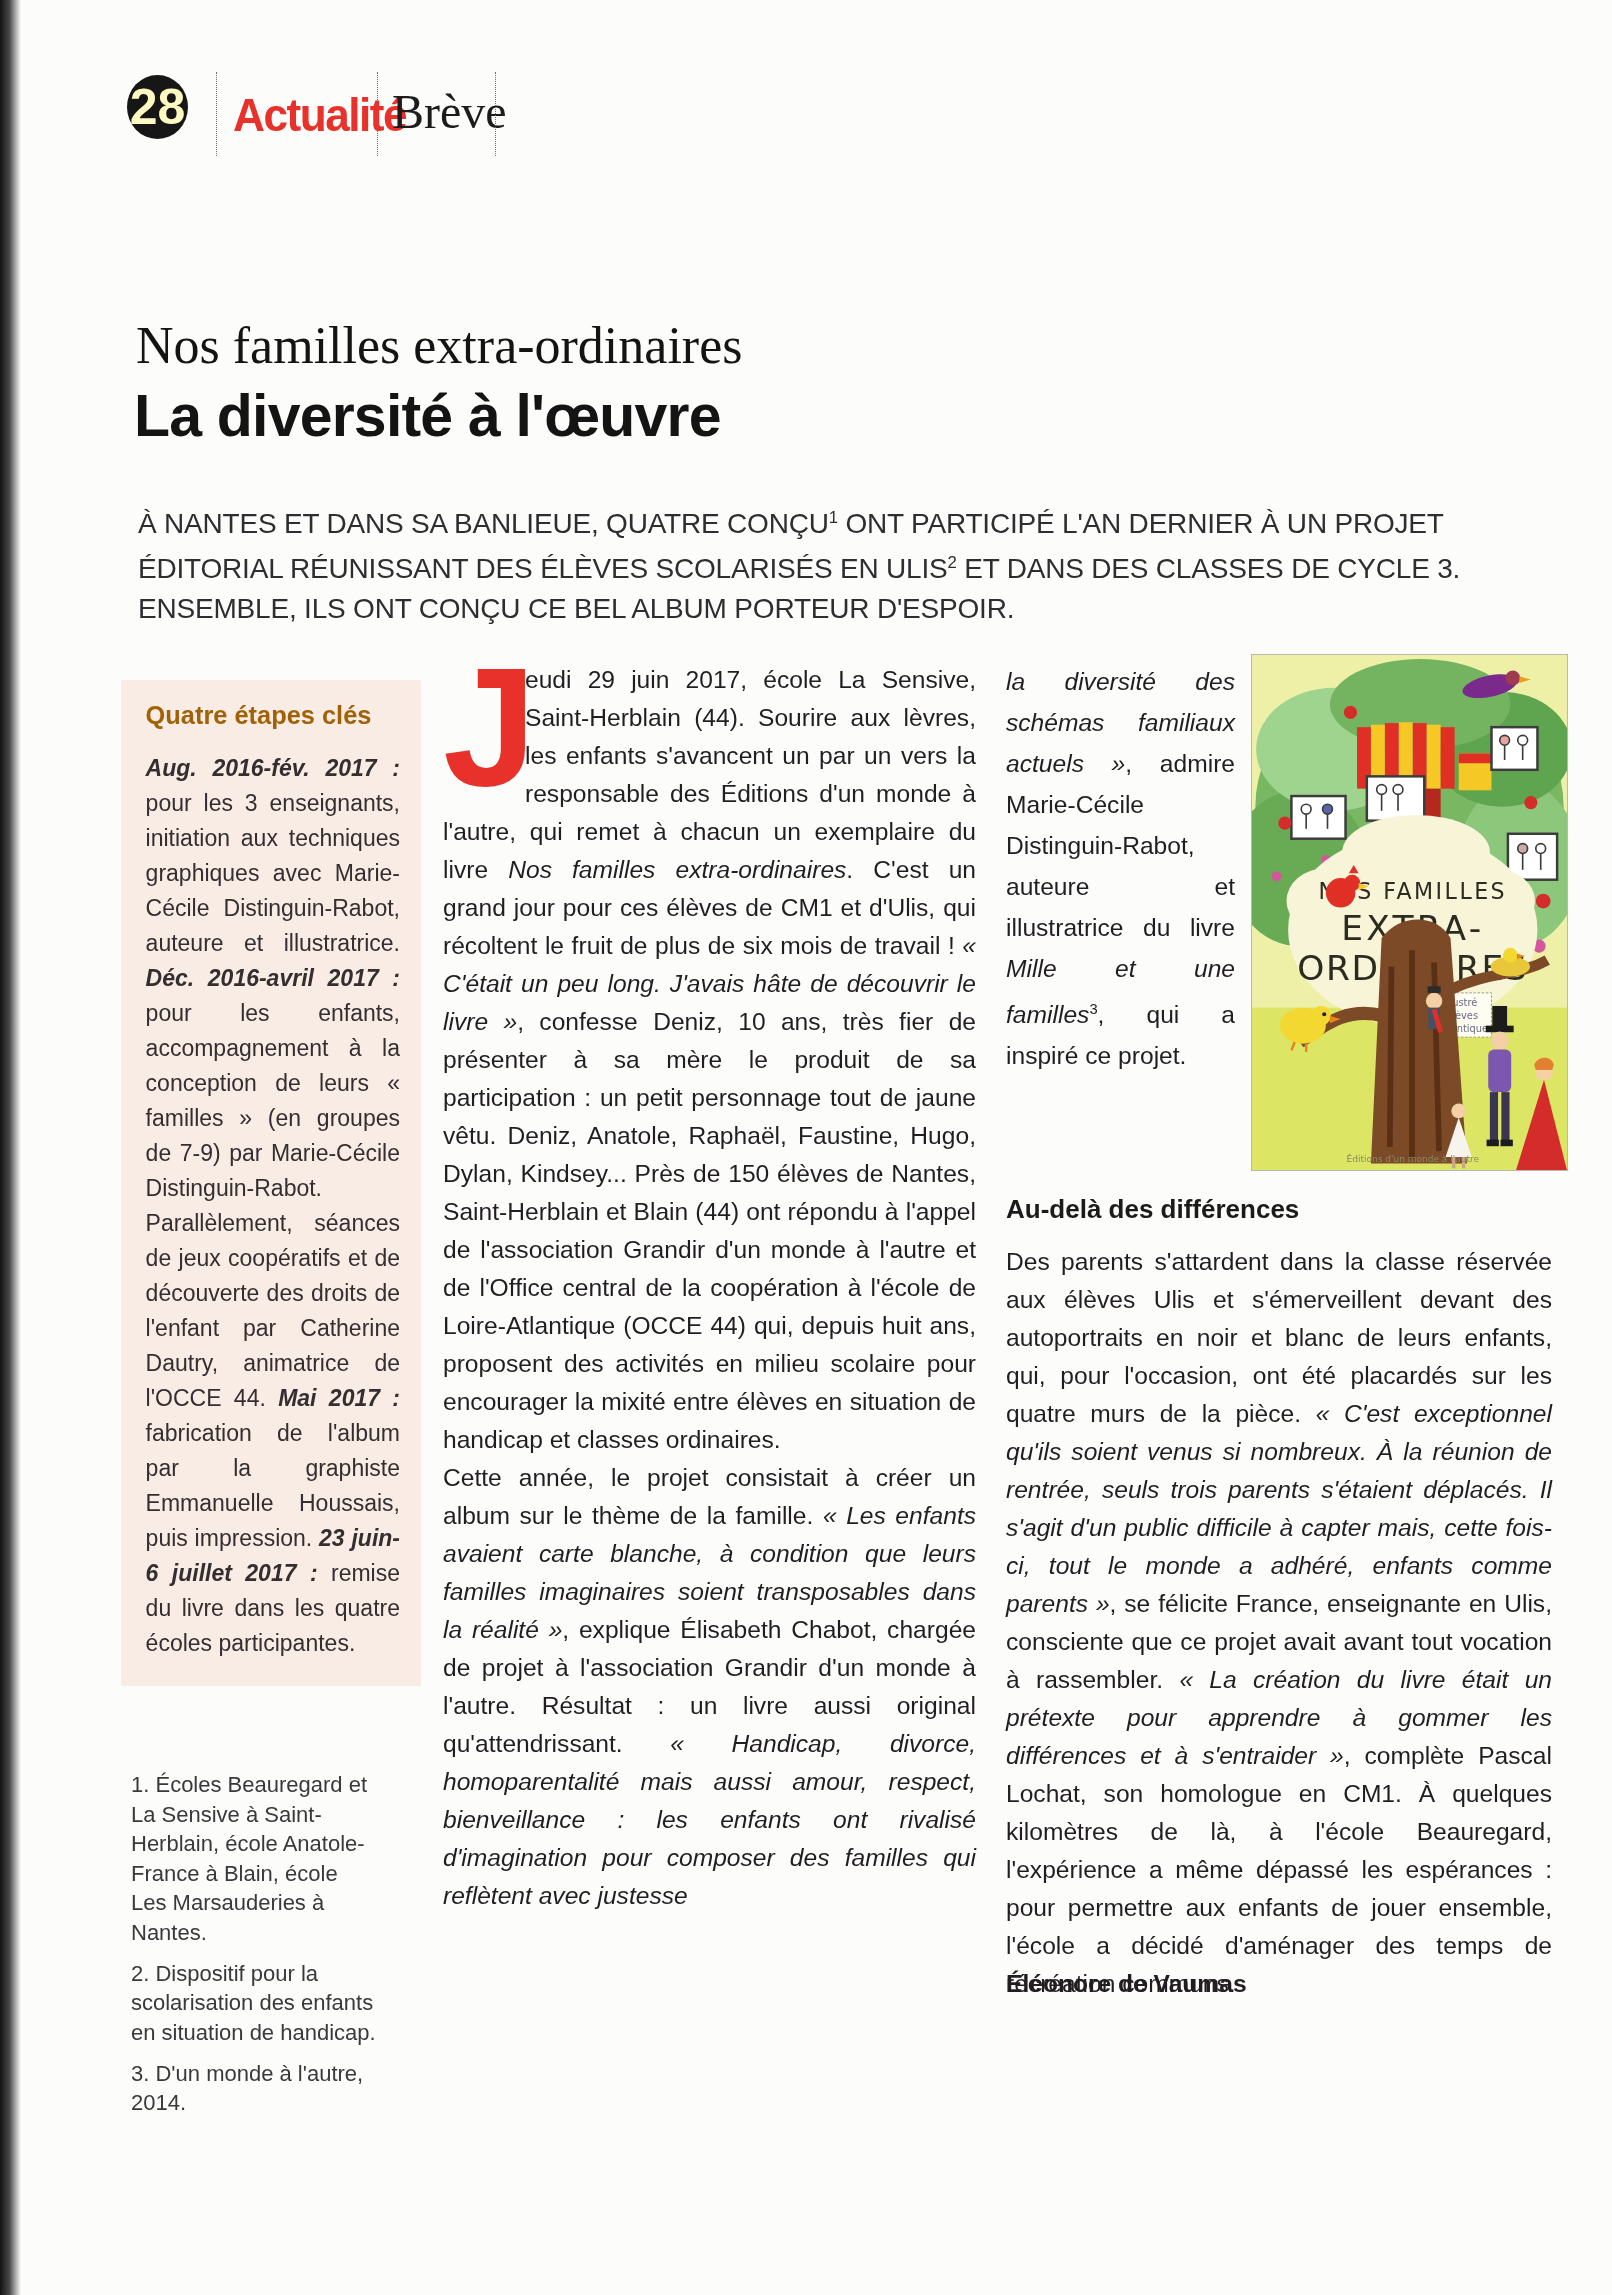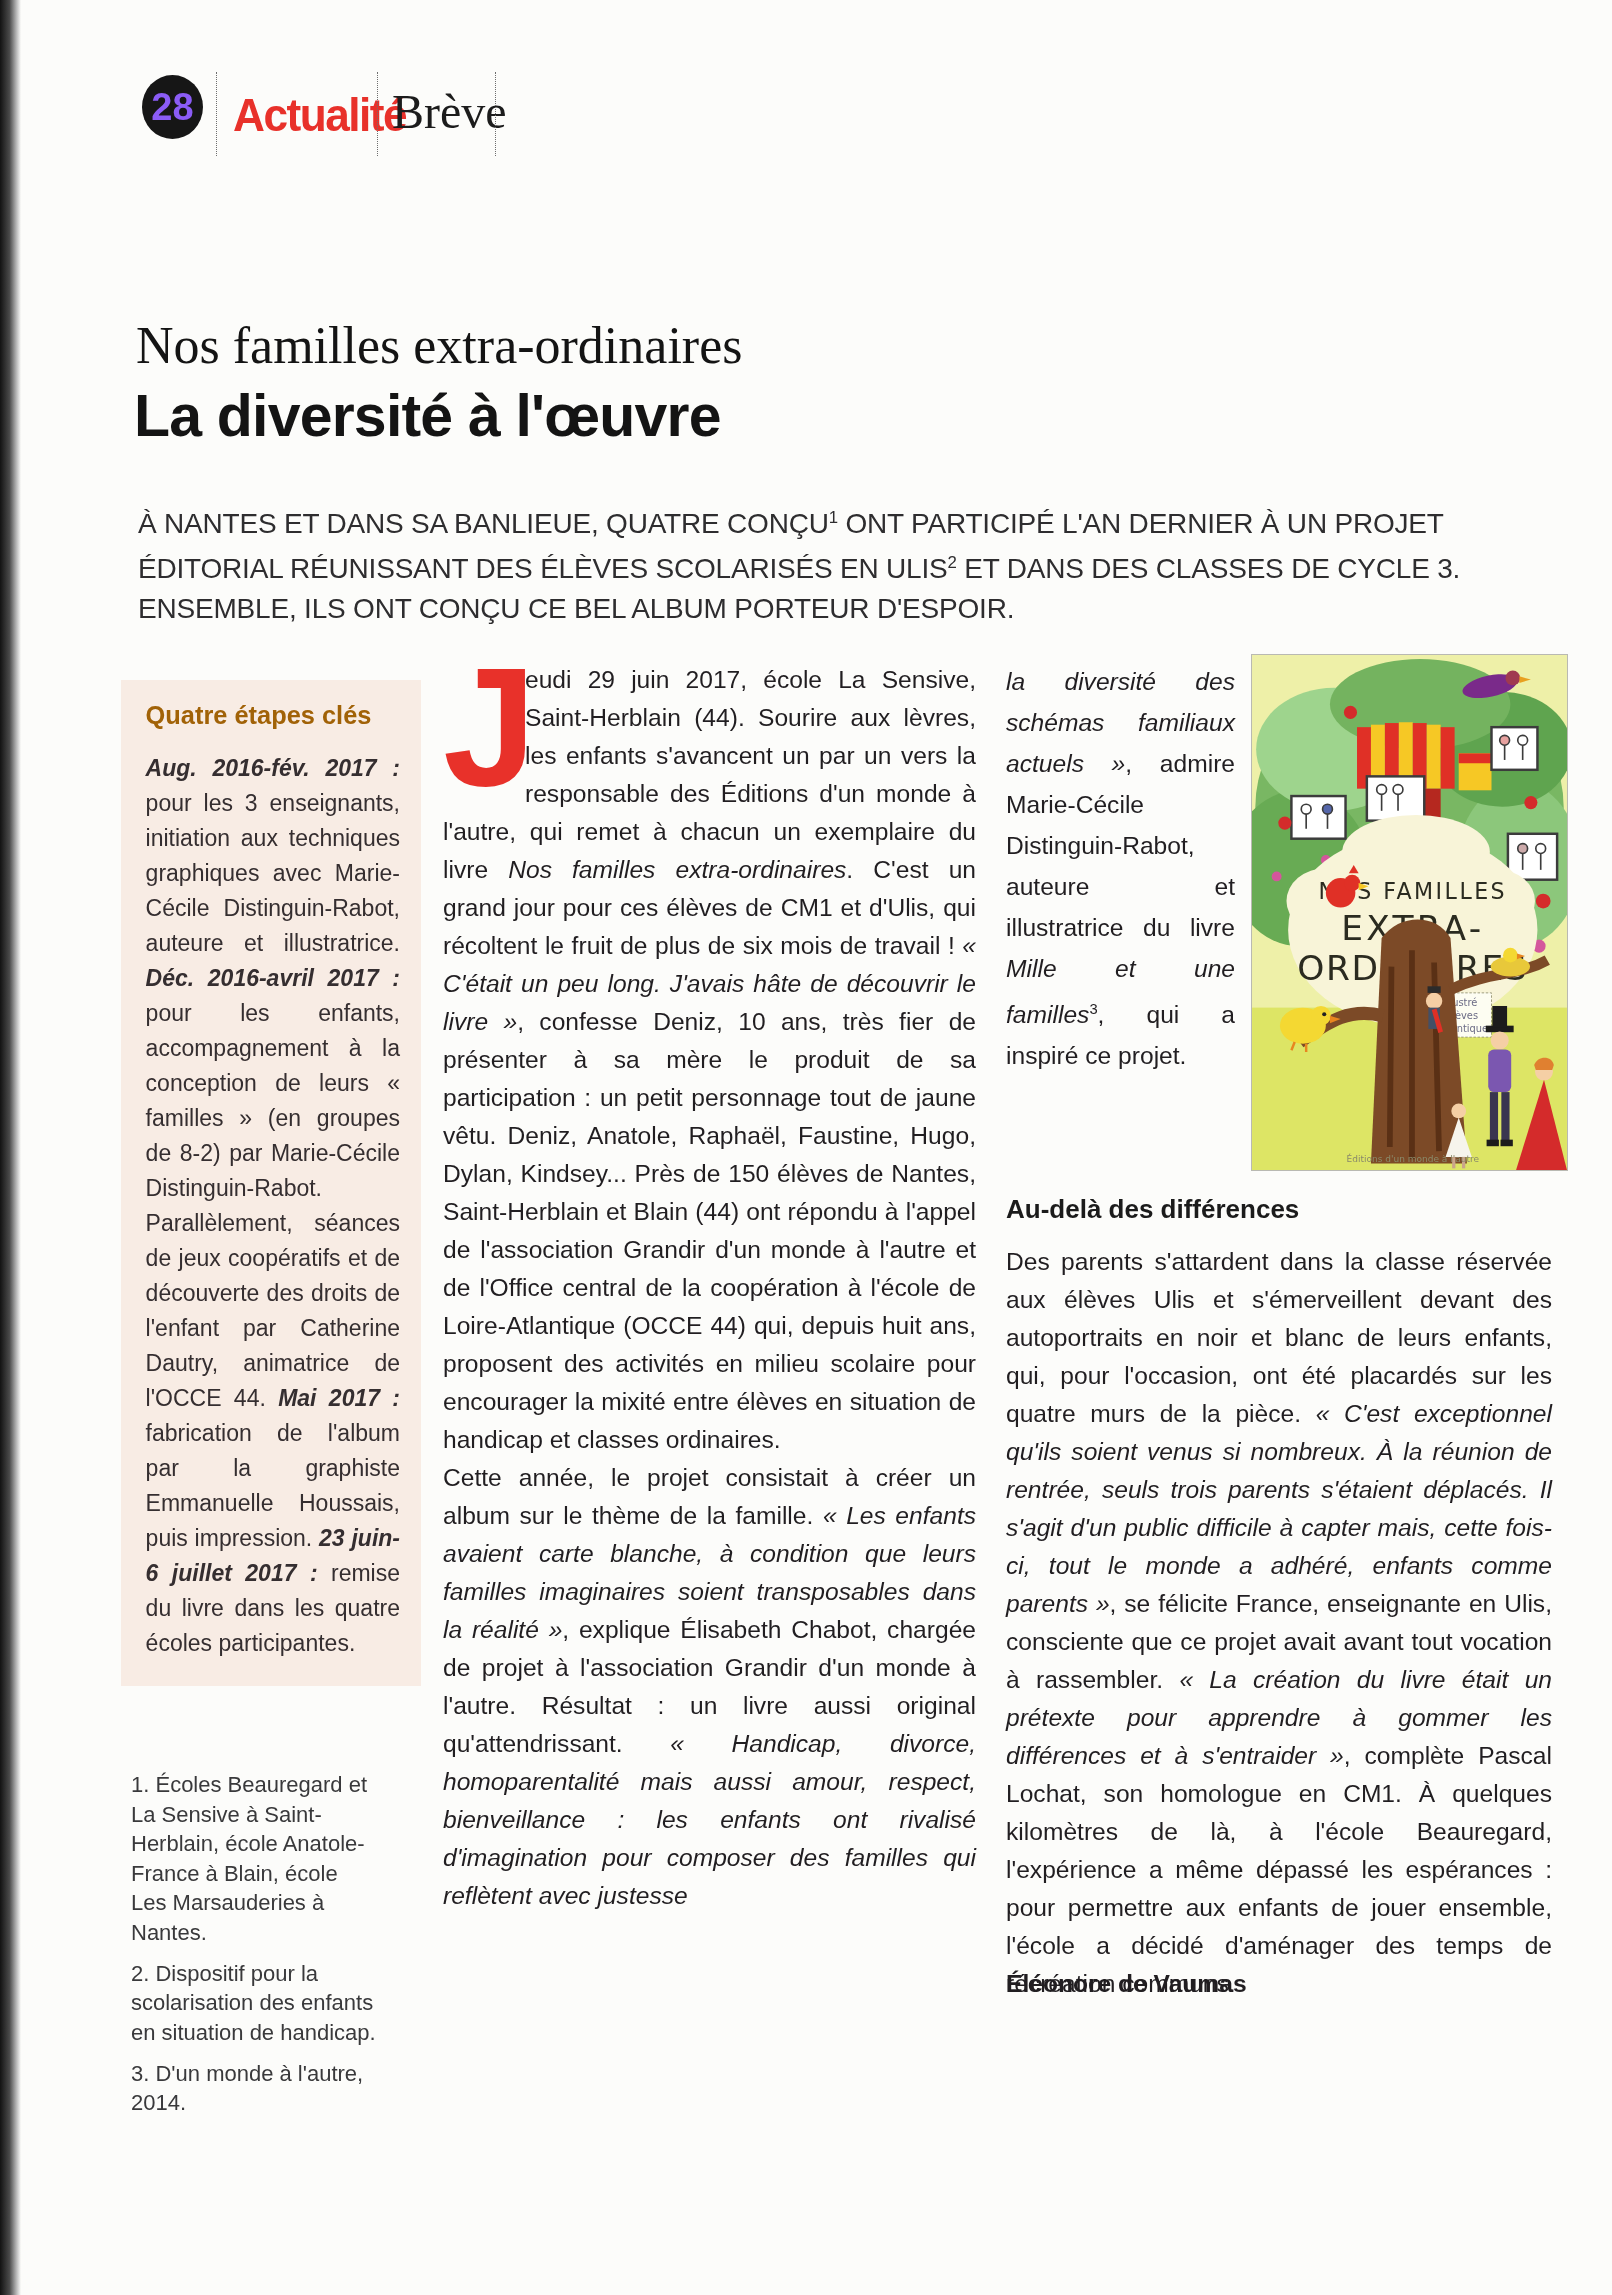--- a/index.html
+++ b/index.html
@@ -1,22 +1,22 @@
 <!DOCTYPE html>
 <html style="font-size:13px"><head>
 <meta charset="utf-8">
 <style>
   html,body{margin:0;padding:0;background:#e9e9e9;}
   .page{position:relative;width:1613px;height:2295px;background:#fcfcfa;overflow:hidden;
         font-family:"Liberation Sans",sans-serif;color:#232023;}
   .scan-edge{position:absolute;left:0;top:0;width:21px;height:2295px;
         background:linear-gradient(to right,#121212,#4a4a4a 45%,#bdbdbd 80%,#fcfcfa);}
   
-  .pagenum{position:absolute;left:142px;top:75px;width:61px;height:64px;background:#161616;
-        border-radius:50%;color:#8b5cf6;font-weight:bold;font-size:38px;display:flex;
+  .pagenum{position:absolute;left:127px;top:75px;width:61px;height:64px;background:#161616;
+        border-radius:50%;color:#fef9c3;font-weight:bold;font-size:50px;display:flex;
         align-items:center;justify-content:center;}
   .vsep{position:absolute;top:72px;height:84px;width:0;border-left:1.6px dotted #6e6e6e;}
   .section-label{position:absolute;left:233px;top:87px;font-size:47px;font-weight:bold;
         letter-spacing:-1.6px;color:#e8312a;transform:scaleX(.94);transform-origin:left;}
   .rubric-label{position:absolute;left:392px;top:84px;font-size:48px;
         font-family:"Liberation Serif",serif;color:#1c1c1c;}
   
   .kicker{position:absolute;left:136px;top:316px;font-size:52px;
         font-family:"Liberation Serif",serif;color:#141414;letter-spacing:0;}
   .title{position:absolute;left:134px;top:382px;font-size:59px;font-weight:800;
@@ -73,21 +73,21 @@
   <div class="kicker">Nos familles extra-ordinaires</div>
   <div class="title">La diversité à l'œuvre</div>
   <div class="standfirst">
     <span>À NANTES ET DANS SA BANLIEUE, QUATRE CONÇU</span><sup>1</sup><span> ONT PARTICIPÉ L'AN DERNIER À UN PROJET ÉDITORIAL RÉUNISSANT DES ÉLÈVES SCOLARISÉS EN ULIS</span><sup>2</sup><span> ET DANS DES CLASSES DE CYCLE 3. ENSEMBLE, ILS ONT CONÇU CE BEL ALBUM PORTEUR D'ESPOIR.</span>
   </div>
 
   <div class="sidebox">
     <h3>Quatre étapes clés</h3>
     <p>
       <span class="step-label">Aug. 2016-fév. 2017 :</span><span> pour les 3 enseignants, initiation aux techniques graphiques avec Marie-Cécile Distinguin-Rabot, auteure et illustratrice.</span>
-      <span class="step-label">Déc. 2016-avril 2017 :</span><span> pour les enfants, accompagnement à la conception de leurs « familles » (en groupes de 8-2) par Marie-Cécile Distinguin-Rabot. Parallèlement, séances de jeux coopératifs et de découverte des droits de l'enfant par Catherine Dautry, animatrice de l'OCCE 44.</span>
+      <span class="step-label">Déc. 2016-avril 2017 :</span><span> pour les enfants, accompagnement à la conception de leurs « familles » (en groupes de 7-9) par Marie-Cécile Distinguin-Rabot. Parallèlement, séances de jeux coopératifs et de découverte des droits de l'enfant par Catherine Dautry, animatrice de l'OCCE 44.</span>
       <span class="step-label">Mai 2017 :</span><span> fabrication de l'album par la graphiste Emmanuelle Houssais, puis impression.</span>
       <span class="step-label">23 juin-6 juillet 2017 :</span><span> remise du livre dans les quatre écoles participantes.</span>
     </p>
   </div>
 
   <div class="footnotes">
     <p>1. Écoles Beauregard et La Sensive à Saint-Herblain, école Anatole-France à Blain, école Les Marsauderies à Nantes.</p>
     <p>2. Dispositif pour la scolarisation des enfants en situation de handicap.</p>
     <p>3. D'un monde à l'autre, 2014.</p>
   </div>

